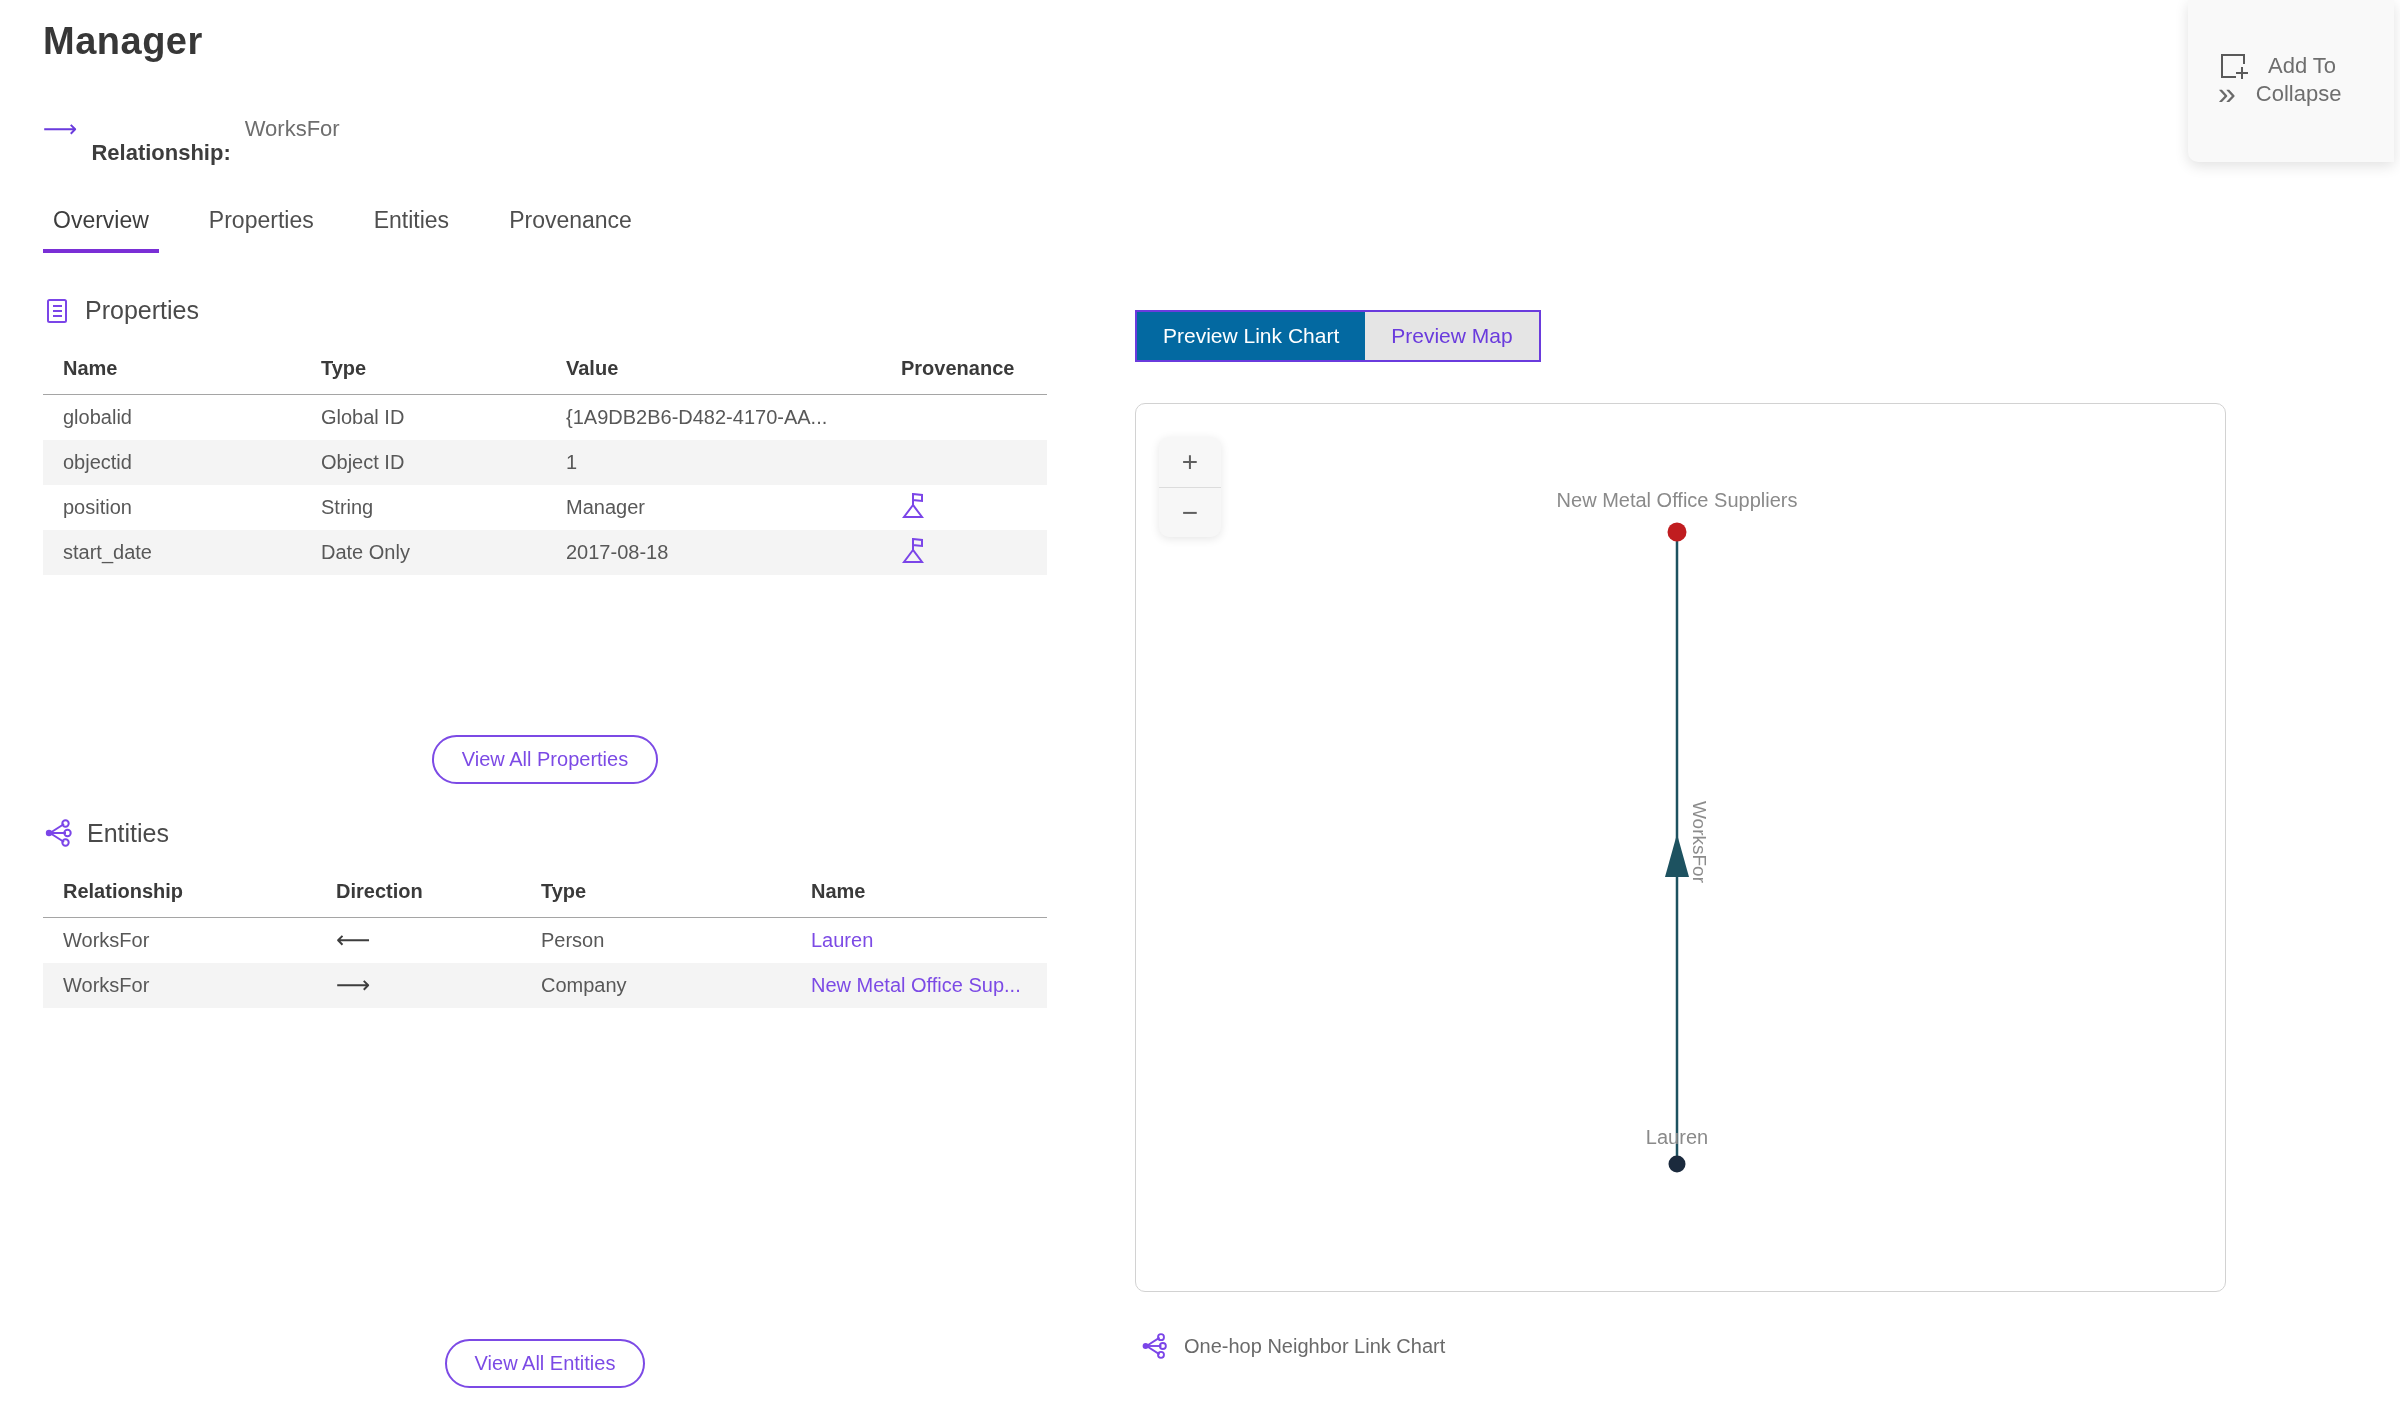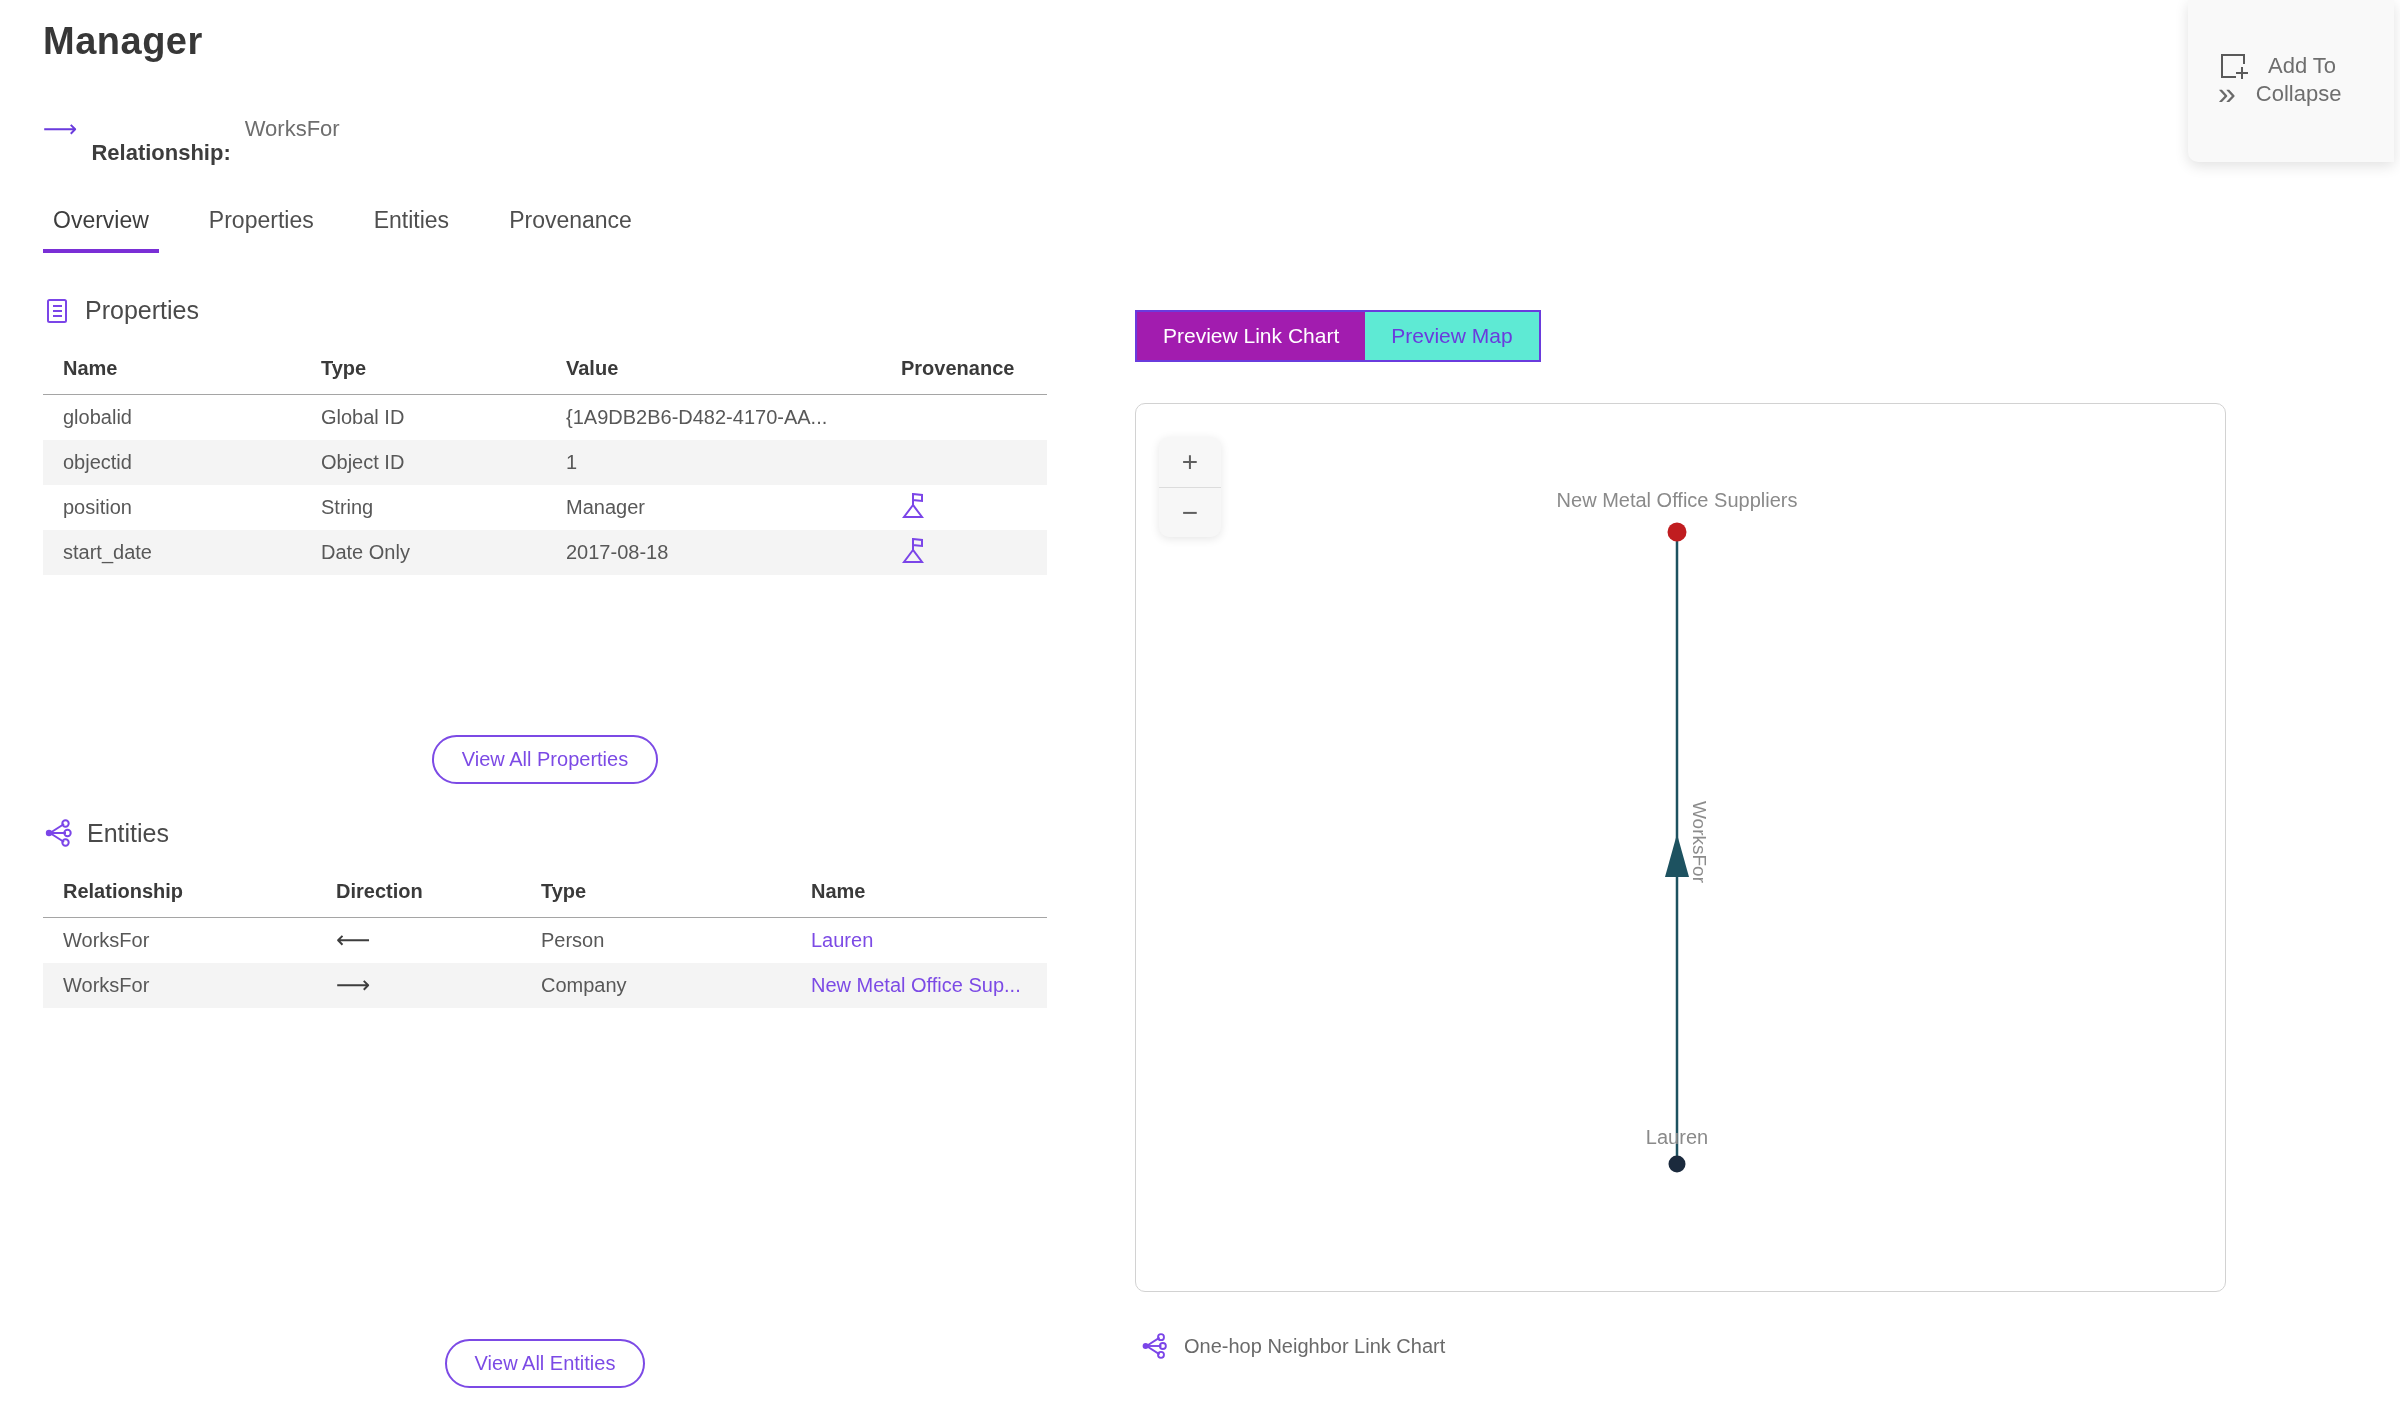--- a/index.html
+++ b/index.html
@@ -40,22 +40,22 @@
   .btn-row { position:absolute; left:43px; width:1004px; text-align:center; }
   .pill-btn {
     display:inline-block; background:#fff; border:2px solid #7c4ae5; color:#7c4ae5;
     border-radius:26px; font-size:20px; padding:11px 28px; cursor:pointer;
     font-family:"Liberation Sans","DejaVu Sans",sans-serif;
     margin-top:6px;
   }
   
   .segmented { position:absolute; left:1135px; top:310px; display:flex; border:2px solid #6a3bdd; }
   .seg { height:48px; display:flex; align-items:center; padding:0 26px; font-size:21px; cursor:pointer; }
-  .seg.active { background:#a21caf; color:#ffffff; }
-  .seg.inactive { background:#5eead4; color:#6a3bdd; }
+  .seg.active { background:#0369a1; color:#ffffff; }
+  .seg.inactive { background:#e5e5e5; color:#6a3bdd; }
   .chart-box {
     position:absolute; left:1135px; top:403px; width:1091px; height:889px;
     border:1px solid #d2d2d2; border-radius:10px; background:#fff;
   }
   .zoom-ctl {
     position:absolute; left:23px; top:33px; width:62px;
     background:#f7f7f7; border-radius:10px; box-shadow:0 2px 10px rgba(0,0,0,.10);
     display:flex; flex-direction:column; overflow:hidden;
   }
   .zoom-btn { height:50px; display:flex; align-items:center; justify-content:center; font-size:28px; color:#5f5f5f; cursor:pointer; }

